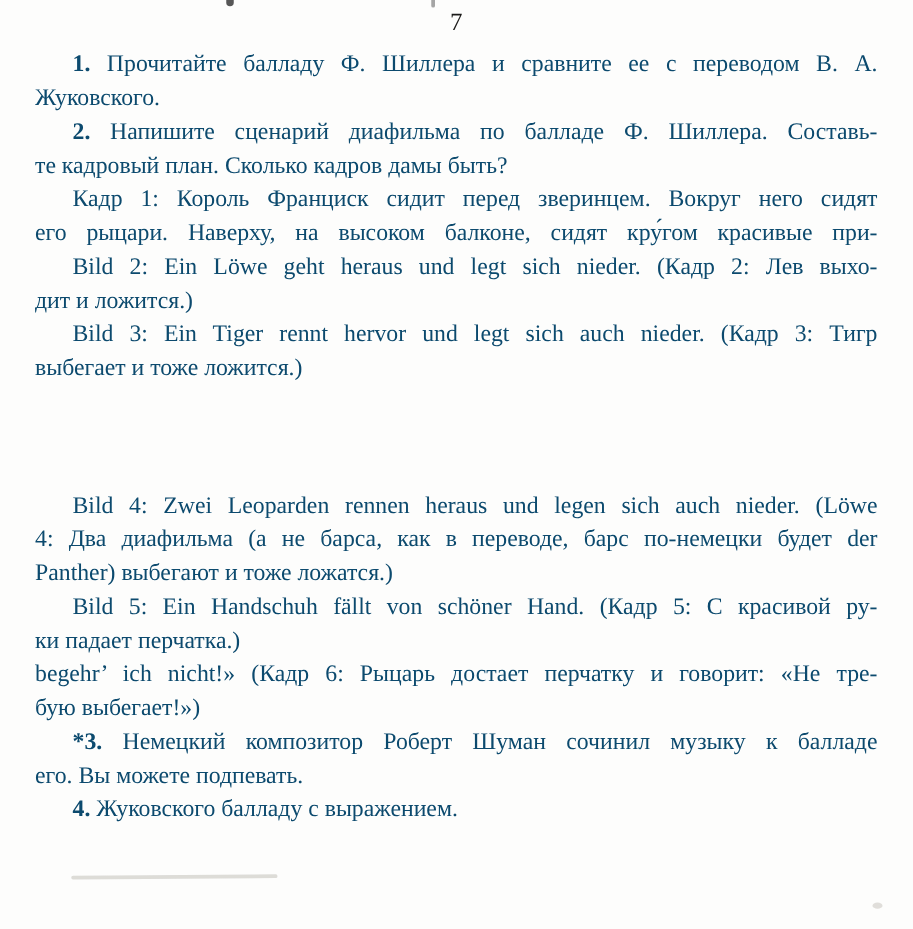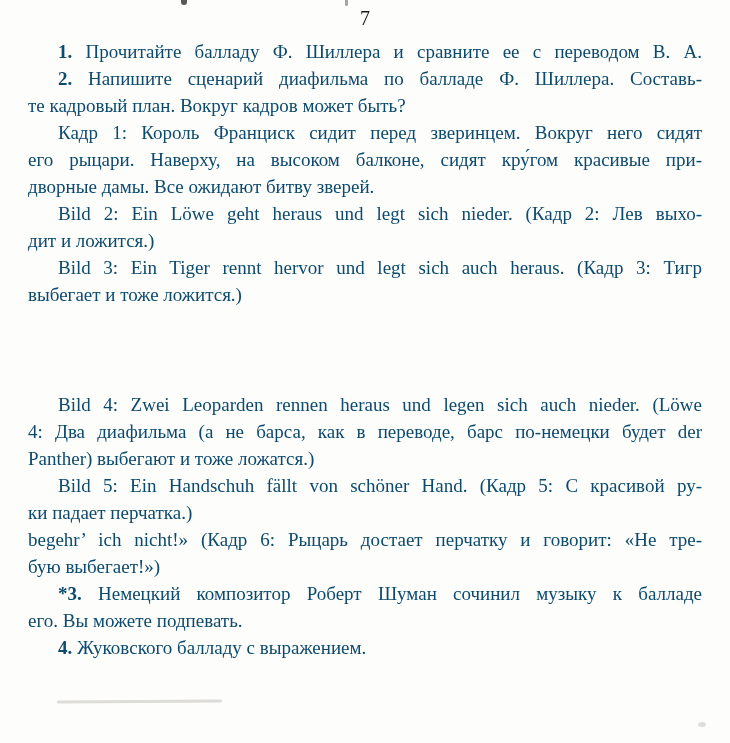--- a/index.html
+++ b/index.html
@@ -68,28 +68,28 @@
   <div class="speck-a"></div>
   <div class="speck-b"></div>
   <div class="smudge"></div>
   <div class="smudge-b"></div>
 
   <div class="pageno">7</div>
 
   <div class="text">
 
     <div class="line j in"><span class="num">1.</span><span> Прочитайте балладу Ф. Шиллера и сравните ее с переводом В. А.</span></div>
+    <div class="line"><span>Жуковского.</span></div>
     <div class="line j in"><span class="num">2.</span><span> Напишите сценарий диафильма по балладе Ф. Шиллера. Составь-</span></div>
-    <div class="line"><span>те кадровый план. Вокруг кадров может быть?</span></div>
+    <div class="line"><span>те кадровый план. Сколько кадров дамы быть?</span></div>
     <div class="line j in"><span>Кадр 1: Король Франциск сидит перед зверинцем. Вокруг него сидят</span></div>
     <div class="line j"><span>его рыцари. Наверху, на высоком балконе, сидят кру́гом красивые при-</span></div>
-    <div class="line"><span>дворные дамы. Все ожидают битву зверей.</span></div>
     <div class="line j in"><span>Bild 2: Ein Löwe geht heraus und legt sich nieder. (Кадр 2: Лев выхо-</span></div>
     <div class="line"><span>дит и ложится.)</span></div>
-    <div class="line j in"><span>Bild 3: Ein Tiger rennt hervor und legt sich auch heraus. (Кадр 3: Тигр</span></div>
+    <div class="line j in"><span>Bild 3: Ein Tiger rennt hervor und legt sich auch nieder. (Кадр 3: Тигр</span></div>
     <div class="line"><span>выбегает и тоже ложится.)</span></div>
 
     <div class="section-gap"></div>
 
     <div class="line j in"><span>Bild 4: Zwei Leoparden rennen heraus und legen sich auch nieder. (Löwe</span></div>
     <div class="line j"><span>4: Два диафильма (а не барса, как в переводе, барс по-немецки будет der</span></div>
     <div class="line"><span>Panther) выбегают и тоже ложатся.)</span></div>
     <div class="line j in"><span>Bild 5: Ein Handschuh fällt von schöner Hand. (Кадр 5: С красивой ру-</span></div>
     <div class="line"><span>ки падает перчатка.)</span></div>
     <div class="line j"><span>begehr’ ich nicht!» (Кадр 6: Рыцарь достает перчатку и говорит: «Не тре-</span></div>

